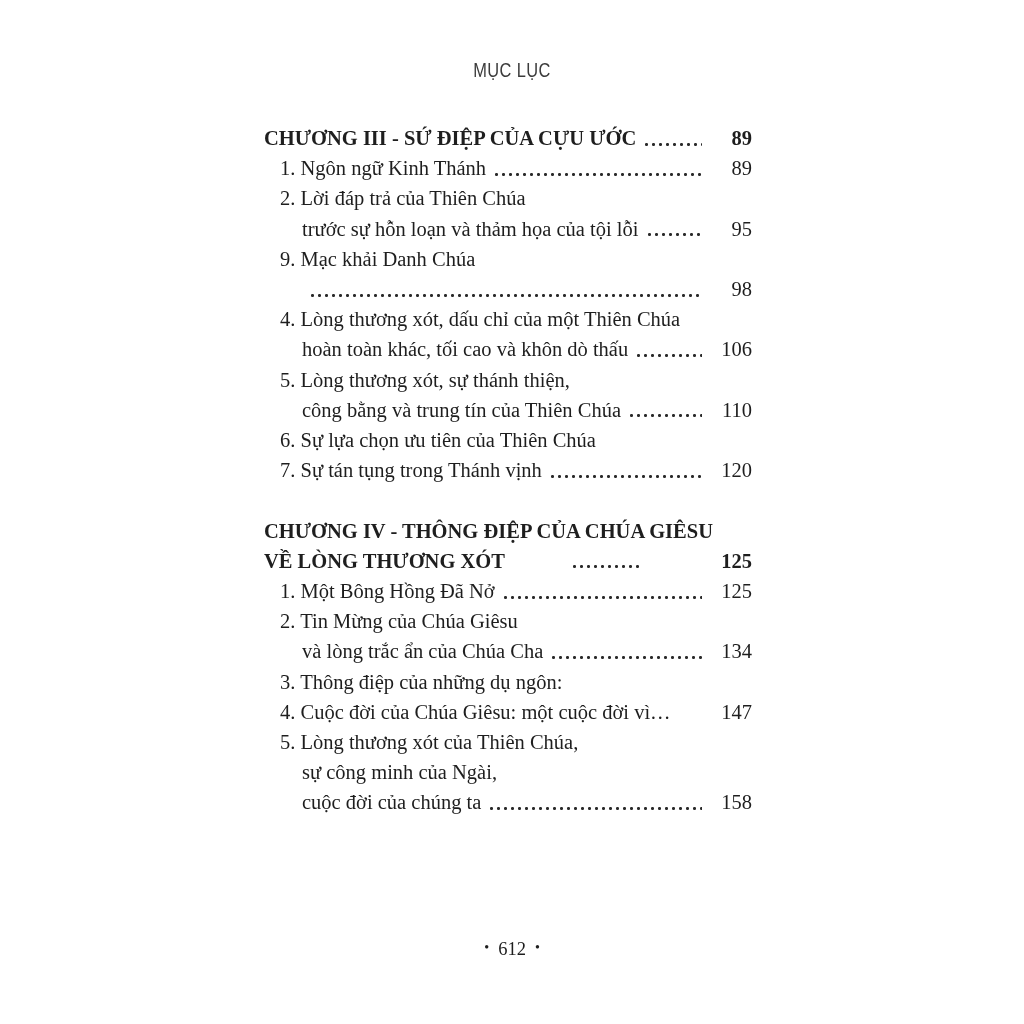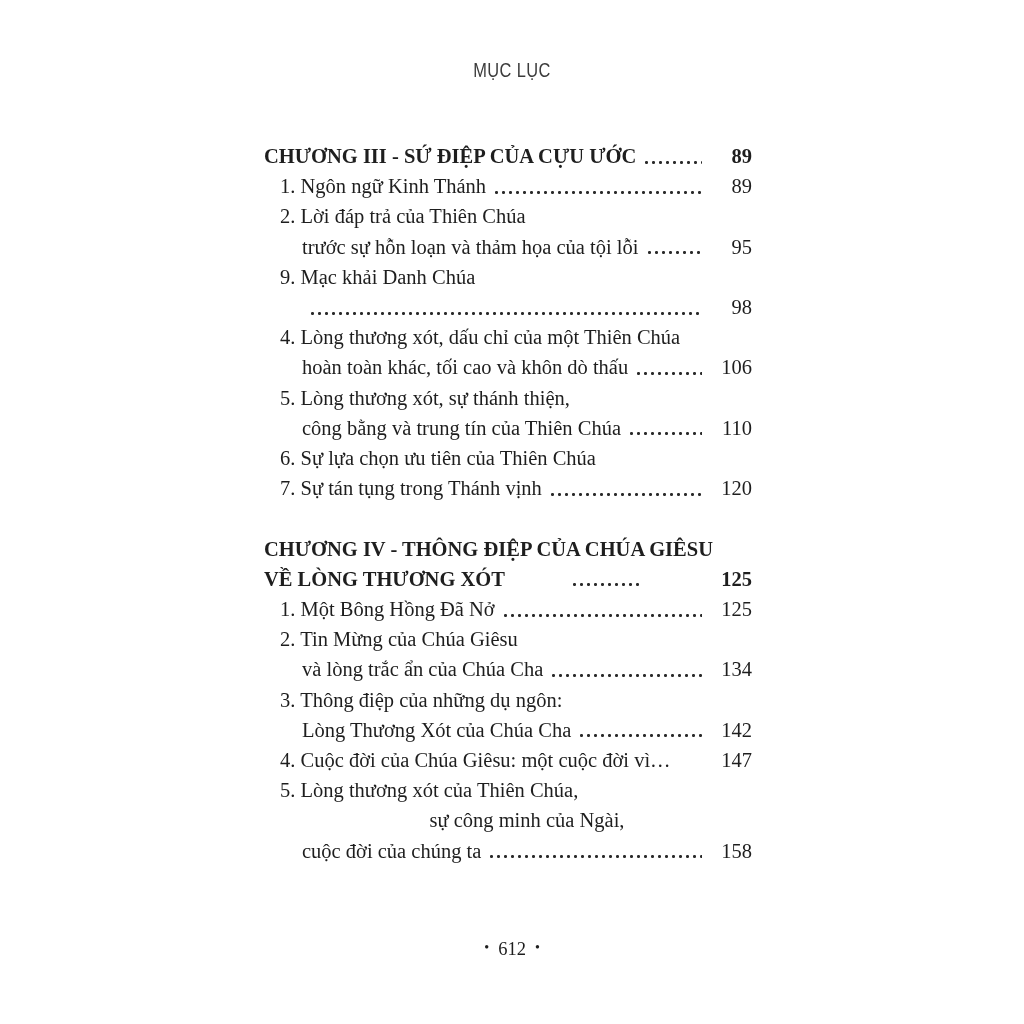--- a/index.html
+++ b/index.html
@@ -29,34 +29,34 @@
     line-height: 24px;
     color: #3c3c3c;
     letter-spacing: 0.5px;
     transform: scaleX(0.82);
     transform-origin: 50% 50%;
   }
 
   
   .toc {
     position: absolute;
-    top: 141px;
+    top: 123px;
     left: 264px;
     width: 488px;
     font-size: 20.5px;
     line-height: 30.2px;
   }
   .sec2 { margin-top: 30.2px; }
 
   .row { display: flex; align-items: stretch; }
   .t { white-space: nowrap; flex-shrink: 0; }
   .h .t, .h .num { font-weight: bold; }
 
   .entries { margin-left: 16px; }
-  .cont { padding-left: 22px; justify-content: center; }
+  .cont { padding-left: 22px; }
 
   .leader {
     flex: 1;
     min-width: 8px;
     margin-left: 5px;
     margin-right: 2px;
     background-image: radial-gradient(circle, #2a2a2a 1.35px, rgba(0,0,0,0) 1.55px);
     background-size: 7px 5px;
     background-repeat: repeat-x;
     background-position: left 2px top 18.5px;
@@ -203,25 +203,20 @@
             <span class="t">và lòng trắc ẩn của Chúa Cha</span>
             <span class="leader"></span>
             <span class="num">134</span>
           </div>
         </div>
 
         <div>
           <div class="row">
               <span class="t">3. Thông điệp của những dụ ngôn:</span>
             </div>
-          <div class="row cont">
-            <span class="t">Lòng Thương Xót của Chúa Cha</span>
-            <span class="leader"></span>
-            <span class="num">142</span>
-          </div>
         </div>
 
         <div class="row">
           <span class="t">4. Cuộc đời của Chúa Giêsu: một cuộc đời vì…</span>
           <span class="spacer"></span>
           <span class="num">147</span>
         </div>
 
         <div>
           <div class="row">

